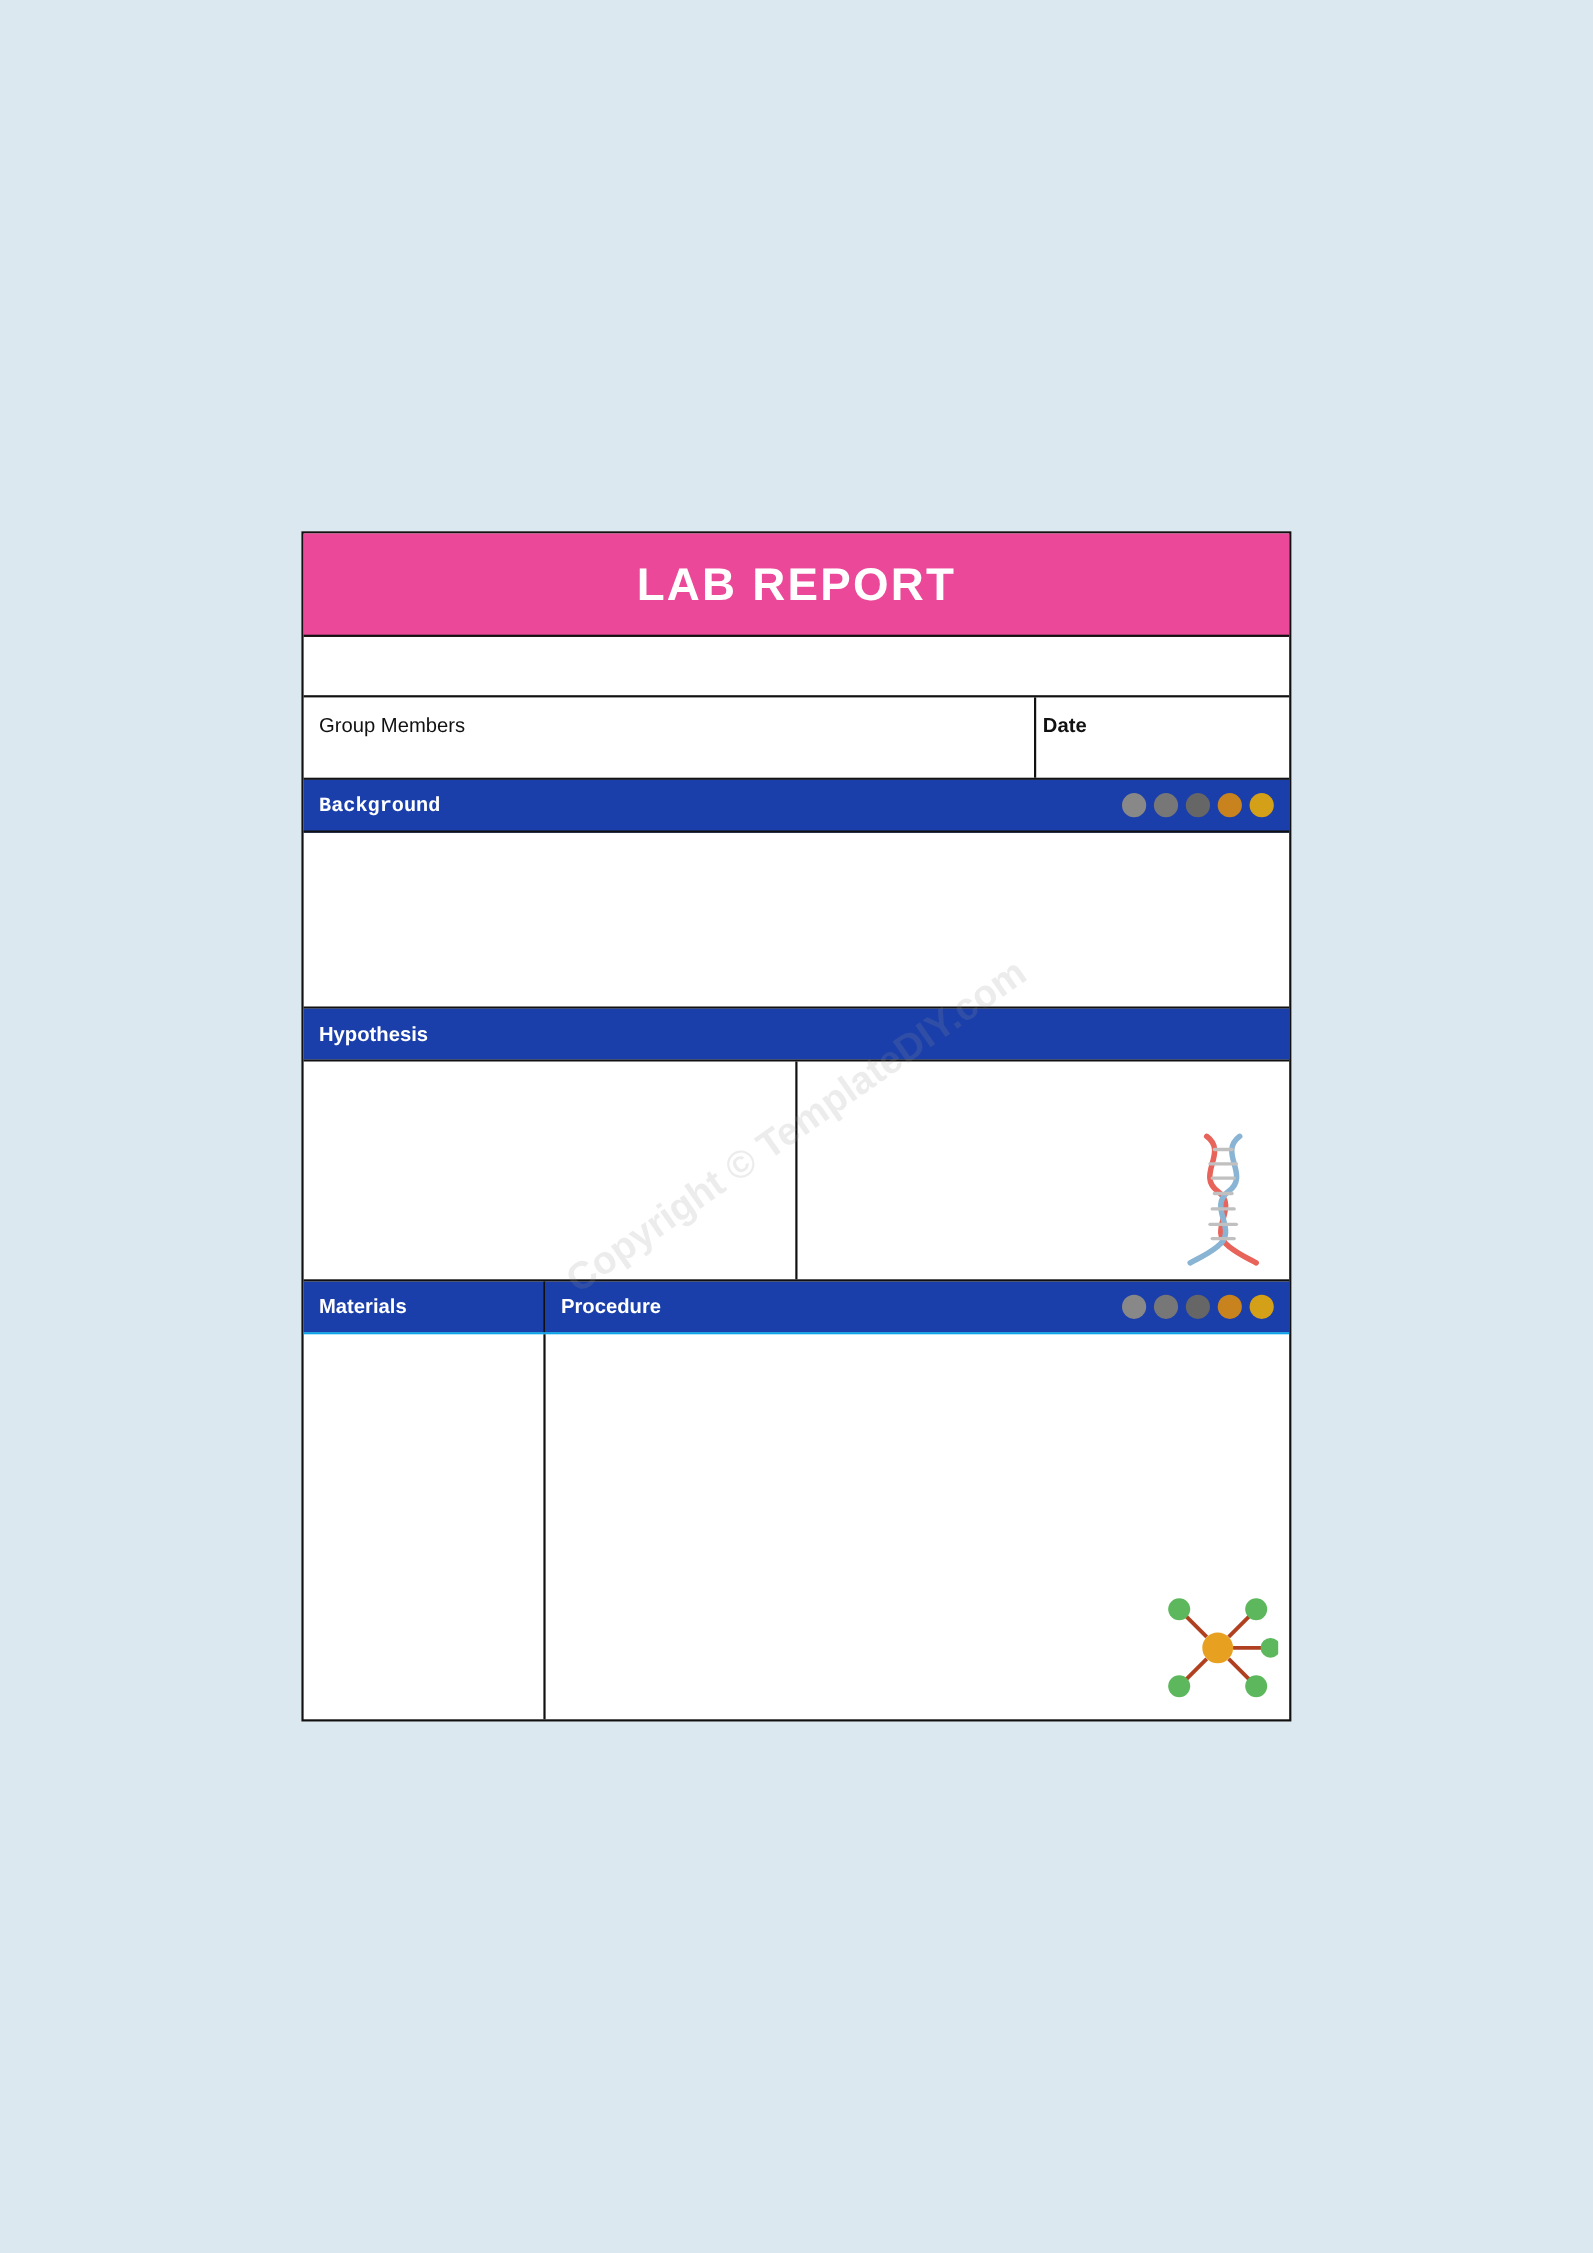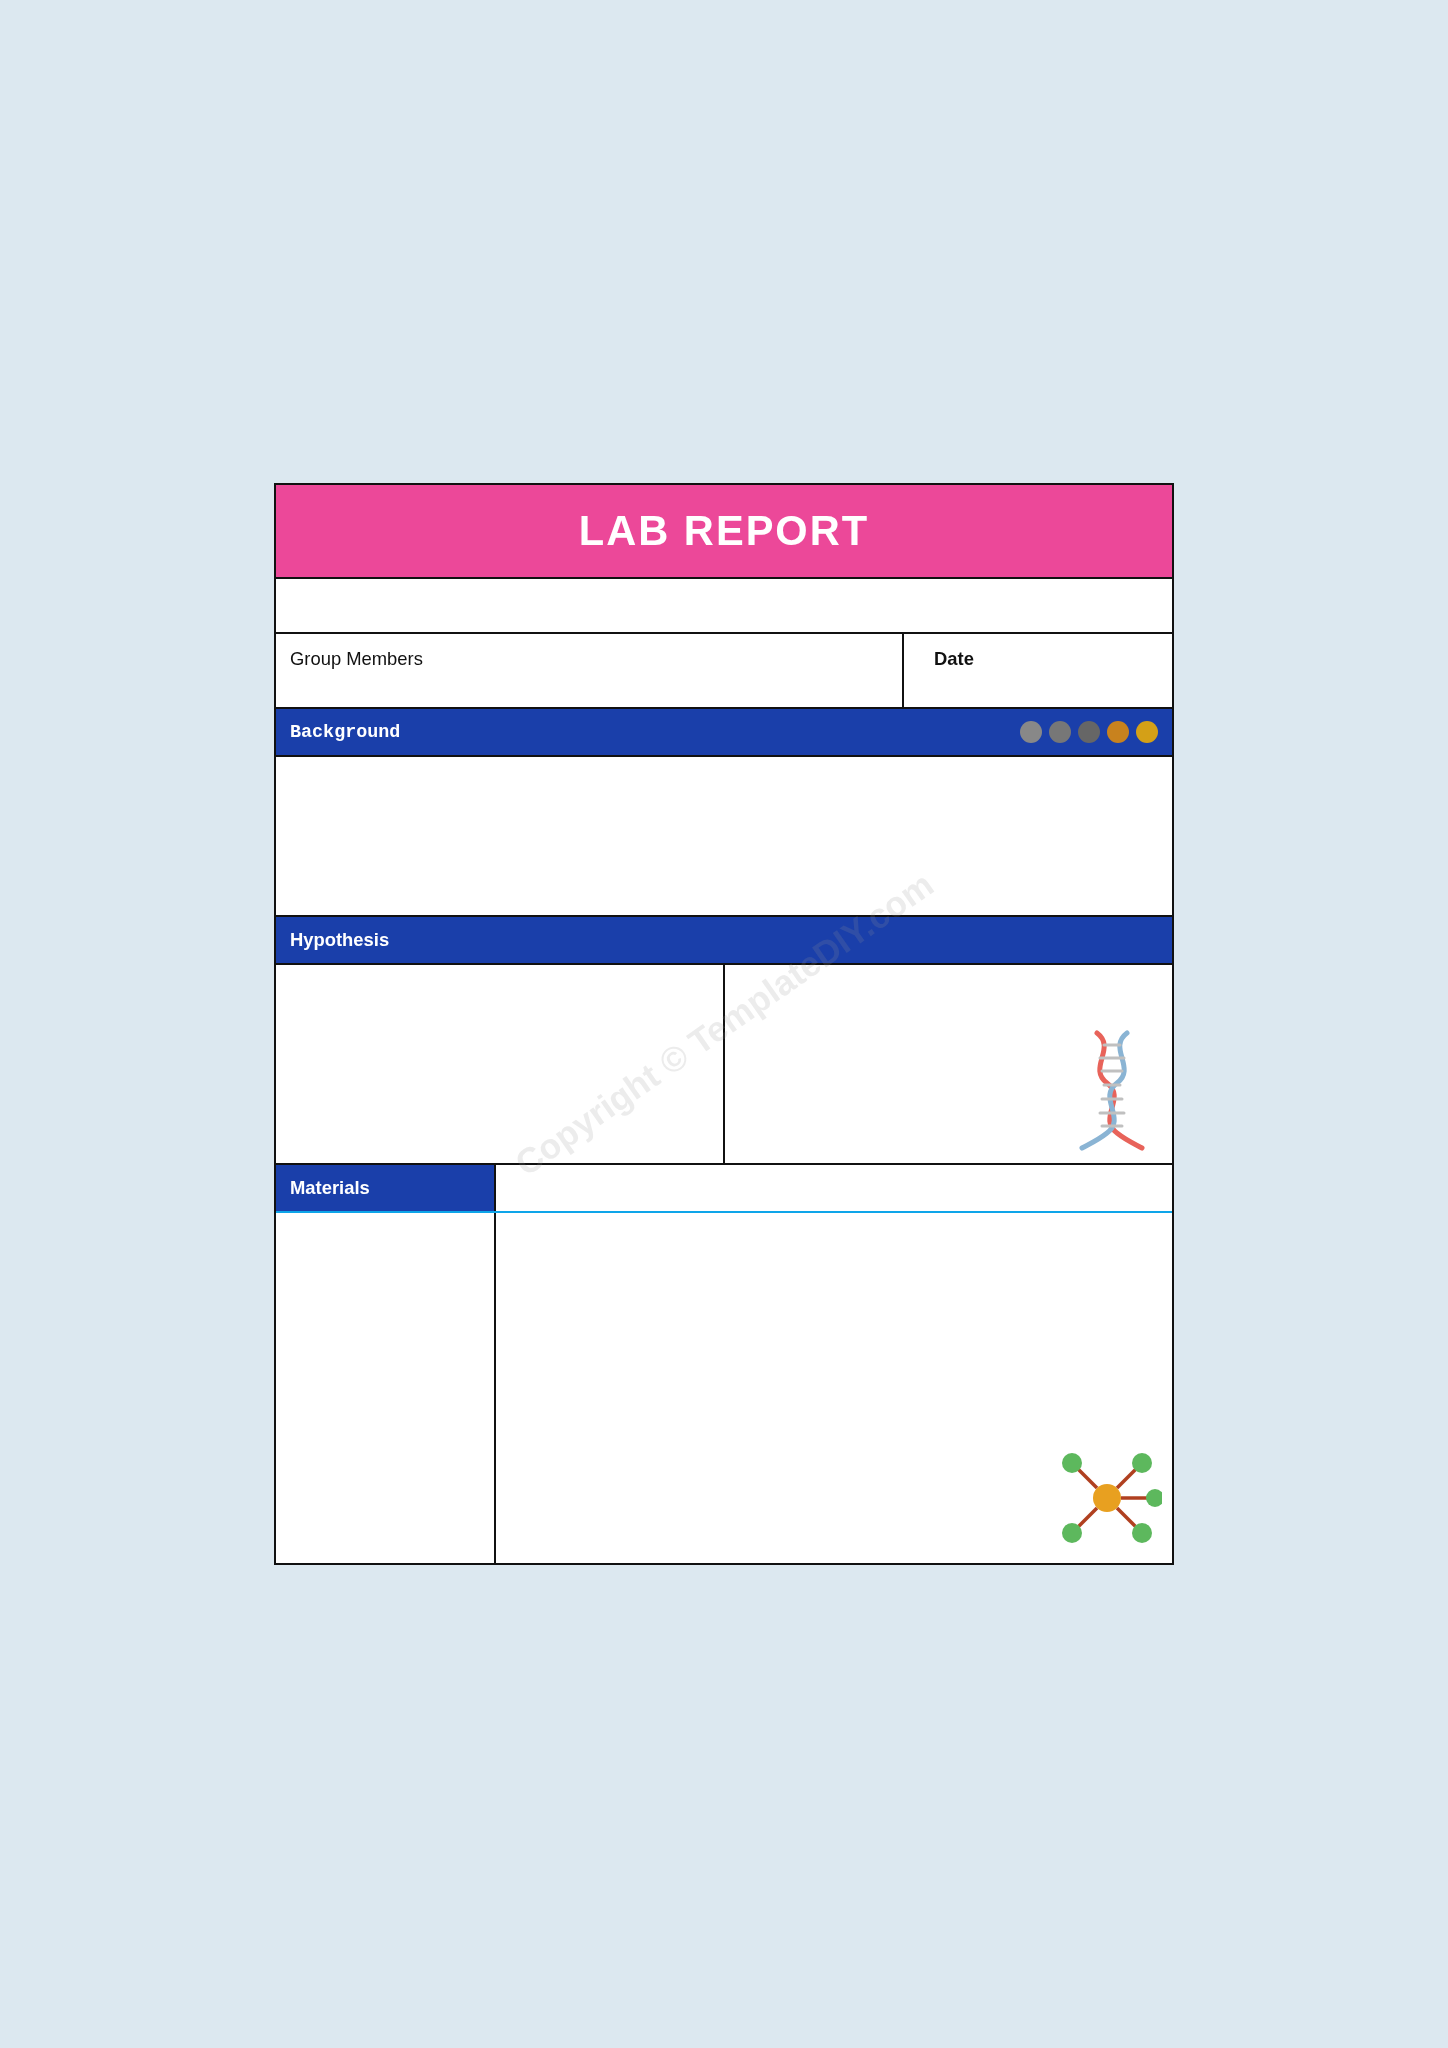--- a/index.html
+++ b/index.html
@@ -70,22 +70,22 @@
       border-right: 2px solid #111;
     }
 
     .group-members-label {
       font-weight: 400;
       font-size: 1.15em;
       color: #111;
     }
 
     .date-cell {
-      width: 268px;
-      padding: 14px 30px;
+      width: 230px;
+      padding: 14px 6px;
     }
 
     .date-label {
       font-weight: 900;
       font-size: 1.15em;
       color: #111;
     }
 
     
     .section-header {
@@ -314,20 +314,30 @@
           <line x1="38" y1="90" x2="62" y2="90" stroke="#c0c0c0" stroke-width="3" stroke-linecap="round"></line>
           <line x1="40" y1="103" x2="60" y2="103" stroke="#c0c0c0" stroke-width="3" stroke-linecap="round"></line>
         </svg>
       </div>
     </div>
 
     <div class="mat-proc-header">
       <div class="mat-header-cell">
         <span class="section-header-label">Materials</span>
       </div>
+      <div class="proc-header-cell">
+        <span class="section-header-label">Procedure</span>
+        <div class="dots-container">
+          <span class="dot dot-gray1"></span>
+          <span class="dot dot-gray2"></span>
+          <span class="dot dot-gray3"></span>
+          <span class="dot dot-orange"></span>
+          <span class="dot dot-yellow"></span>
+        </div>
+      </div>
     </div>
 
     <div class="mat-proc-content">
       <div class="mat-content-cell"></div>
       <div class="proc-content-cell">
 
         <svg class="molecule-icon" viewBox="0 0 110 110" xmlns="http://www.w3.org/2000/svg">
 
           <circle cx="55" cy="55" r="14" fill="#e8a020"></circle>
 

